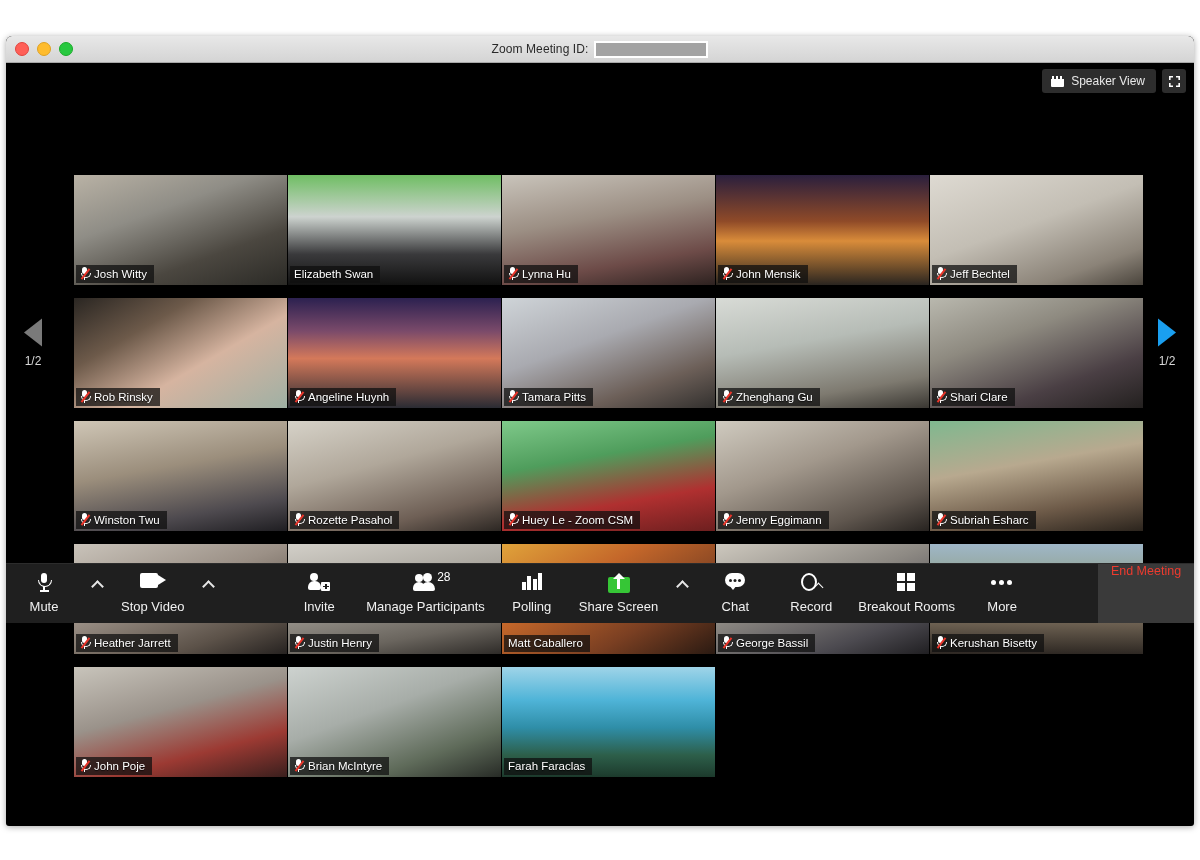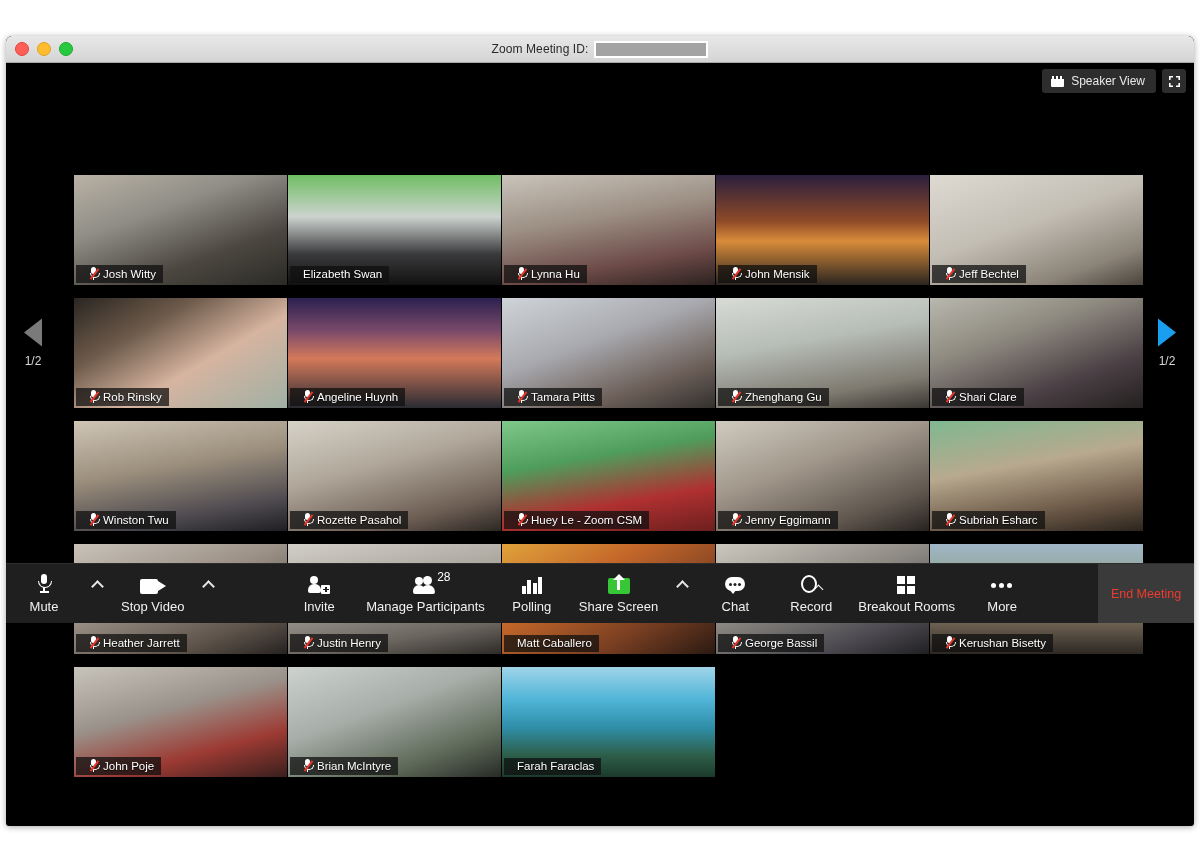--- a/index.html
+++ b/index.html
@@ -193,21 +193,21 @@
   }
   .namebar {
     position: absolute;
     left: 2px;
     bottom: 2px;
     max-width: 96%;
     display: flex;
     align-items: center;
     gap: 5px;
     background: rgba(15,15,15,0.74);
-    padding: 2px 7px 3px 13px;
+    padding: 2px 7px 3px 4px;
     box-sizing: border-box;
   }
   .namebar .label {
     font-size: 11.5px;
     color: #ffffff;
     white-space: nowrap;
     overflow: hidden;
     text-overflow: clip;
     text-shadow: 0 1px 1px rgba(0,0,0,0.8);
   }
@@ -278,21 +278,20 @@
     color: #f1f1f1;
   }
   .tb-item .tb-label {
     font-size: 13px;
     color: #f0f0f0;
     white-space: nowrap;
   }
   .tb-icon {
     height: 21px;
     display: flex;
-    align-items: flex-end;
     justify-content: center;
     position: relative;
   }
   .caret {
     width: 30px;
     display: flex;
     align-items: center;
     justify-content: center;
     padding-bottom: 14px;
   }
@@ -375,21 +374,21 @@
   .ic-more { position: relative; width: 22px; height: 18px; }
   .ic-more i { position:absolute; top:7px; width:5px; height:5px; border-radius:50%; background:#fff; }
   .ic-more i:nth-child(1){ left:0; }
   .ic-more i:nth-child(2){ left:8px; }
   .ic-more i:nth-child(3){ left:16px; }
 
   .end-btn {
     width: 96px;
     background: #3a3a3a;
     display: flex;
-    align-items: center;
+    align-items: flex-start;
     justify-content: center;
     color: #ee3b2f;
     font-size: 12.5px;
   }
 </style>
 </head>
 <body>
 
 <div id="app">
 

